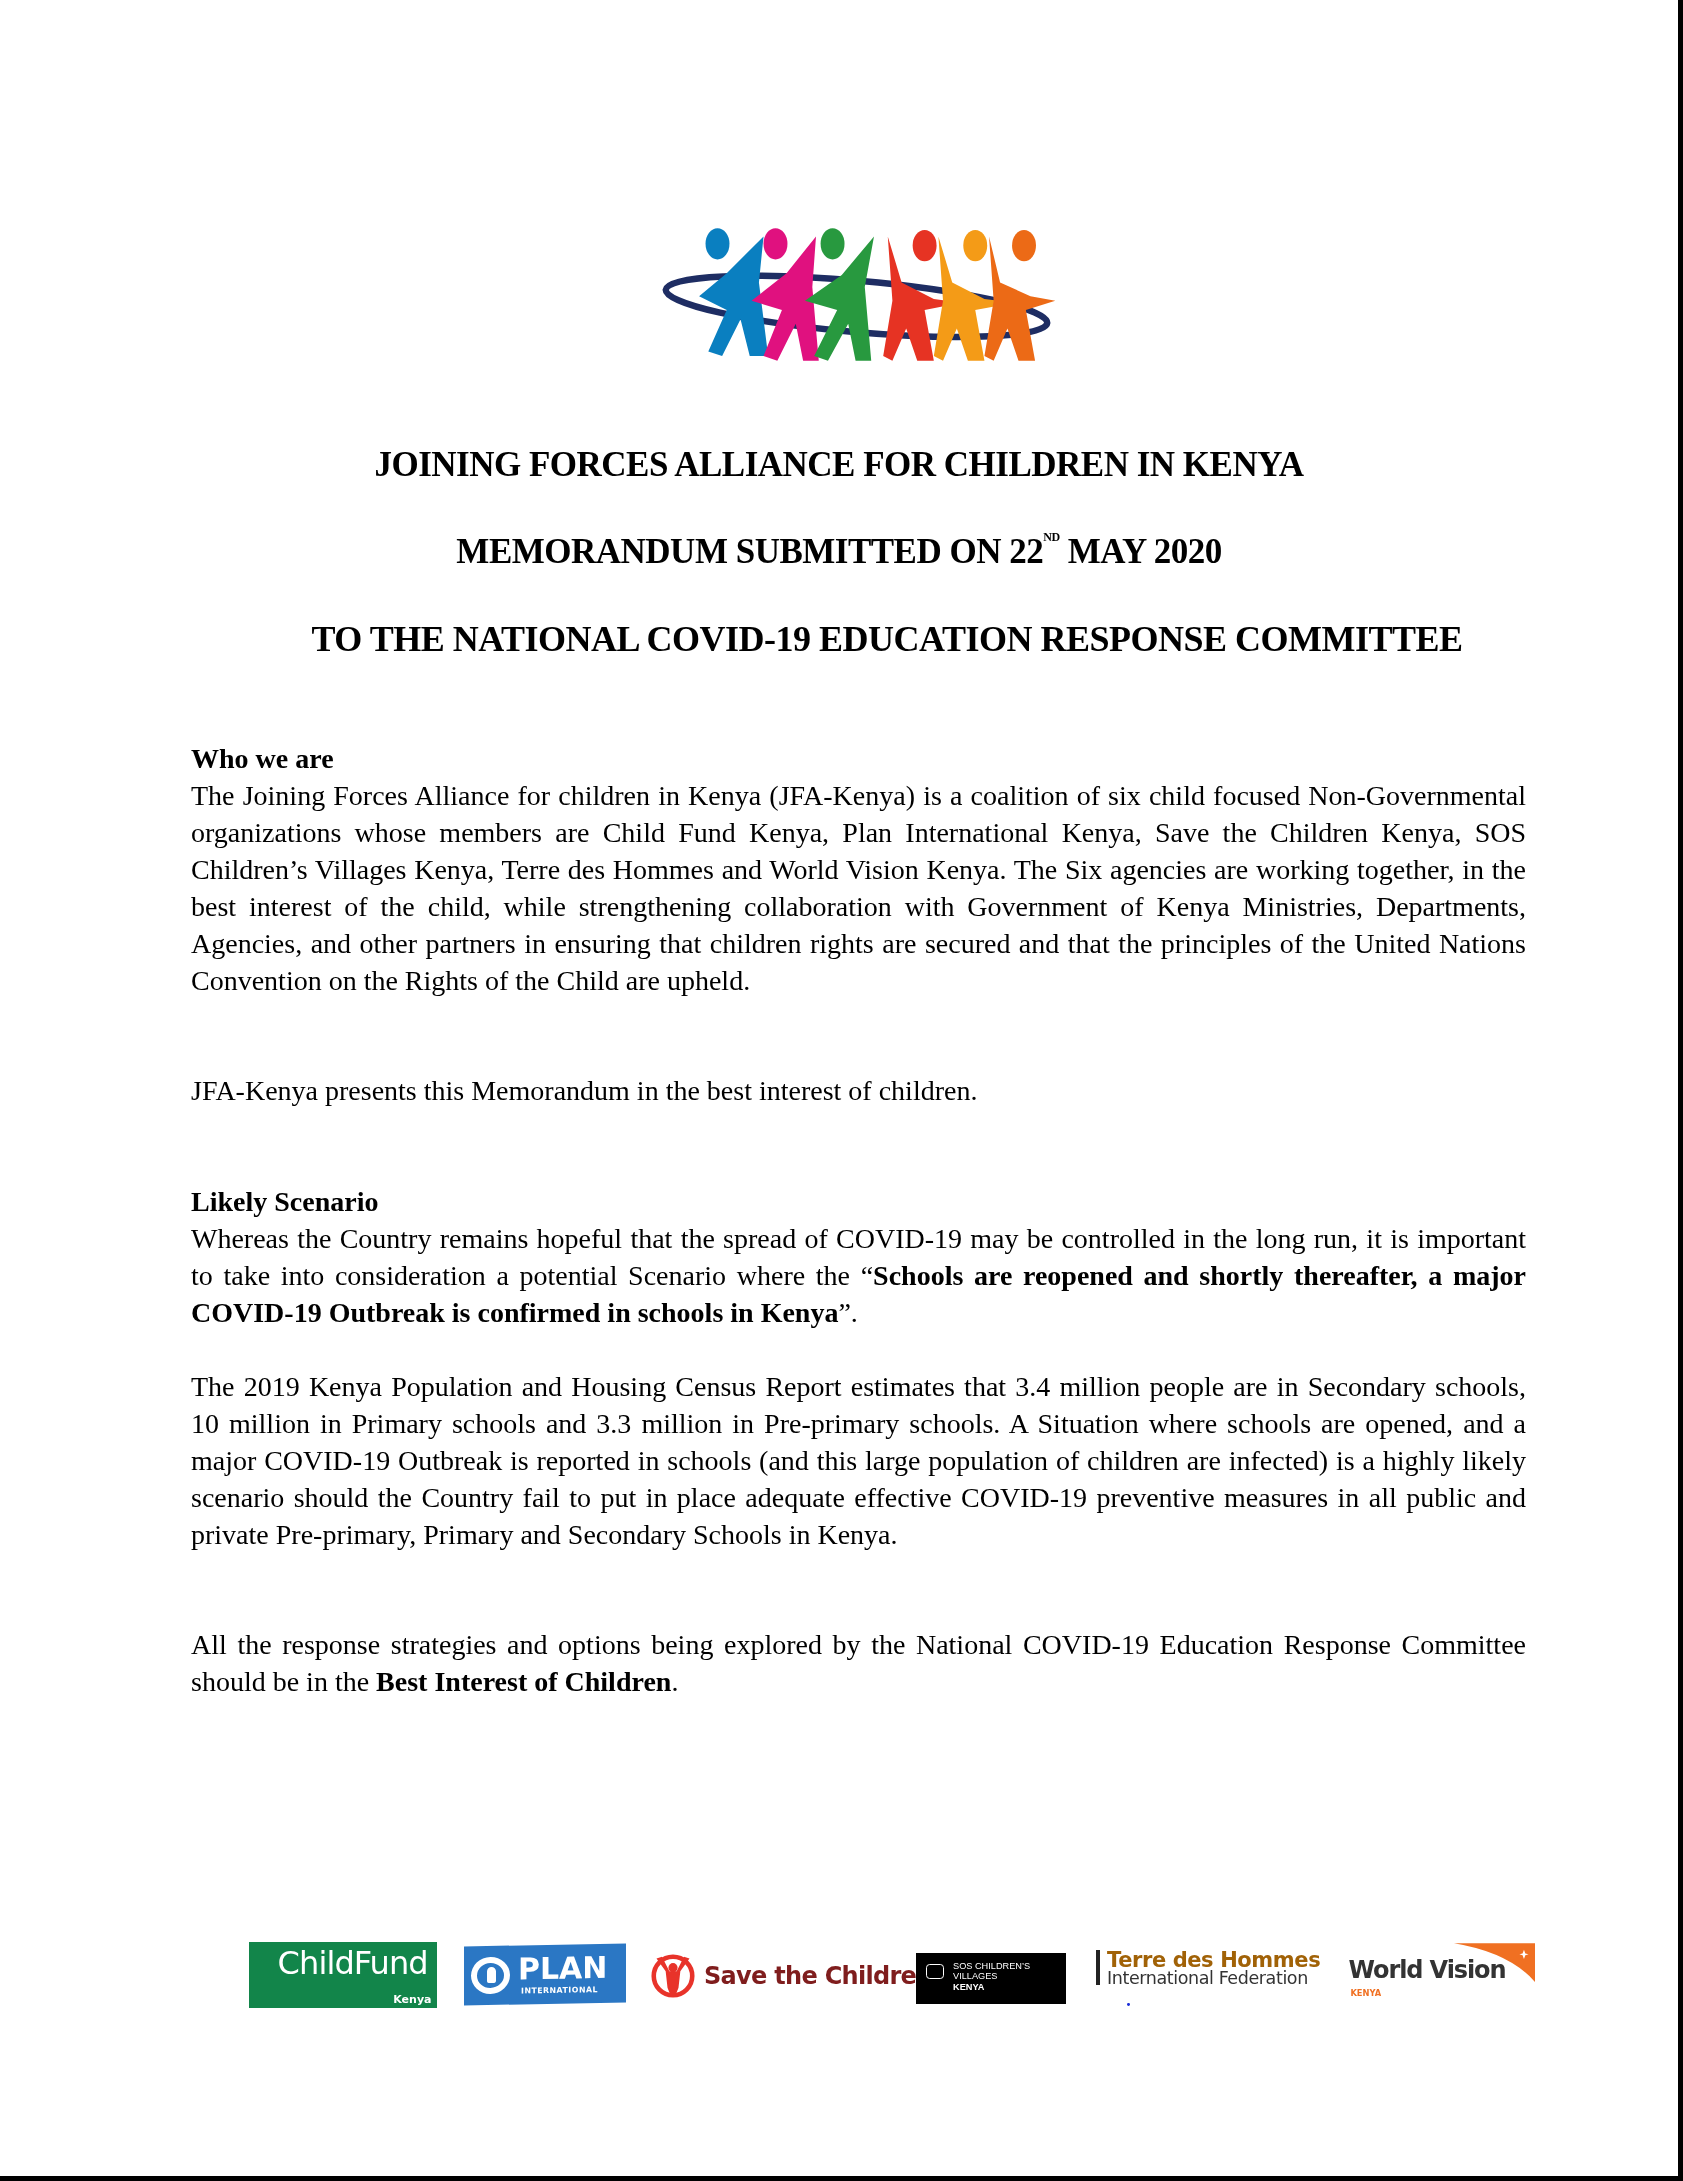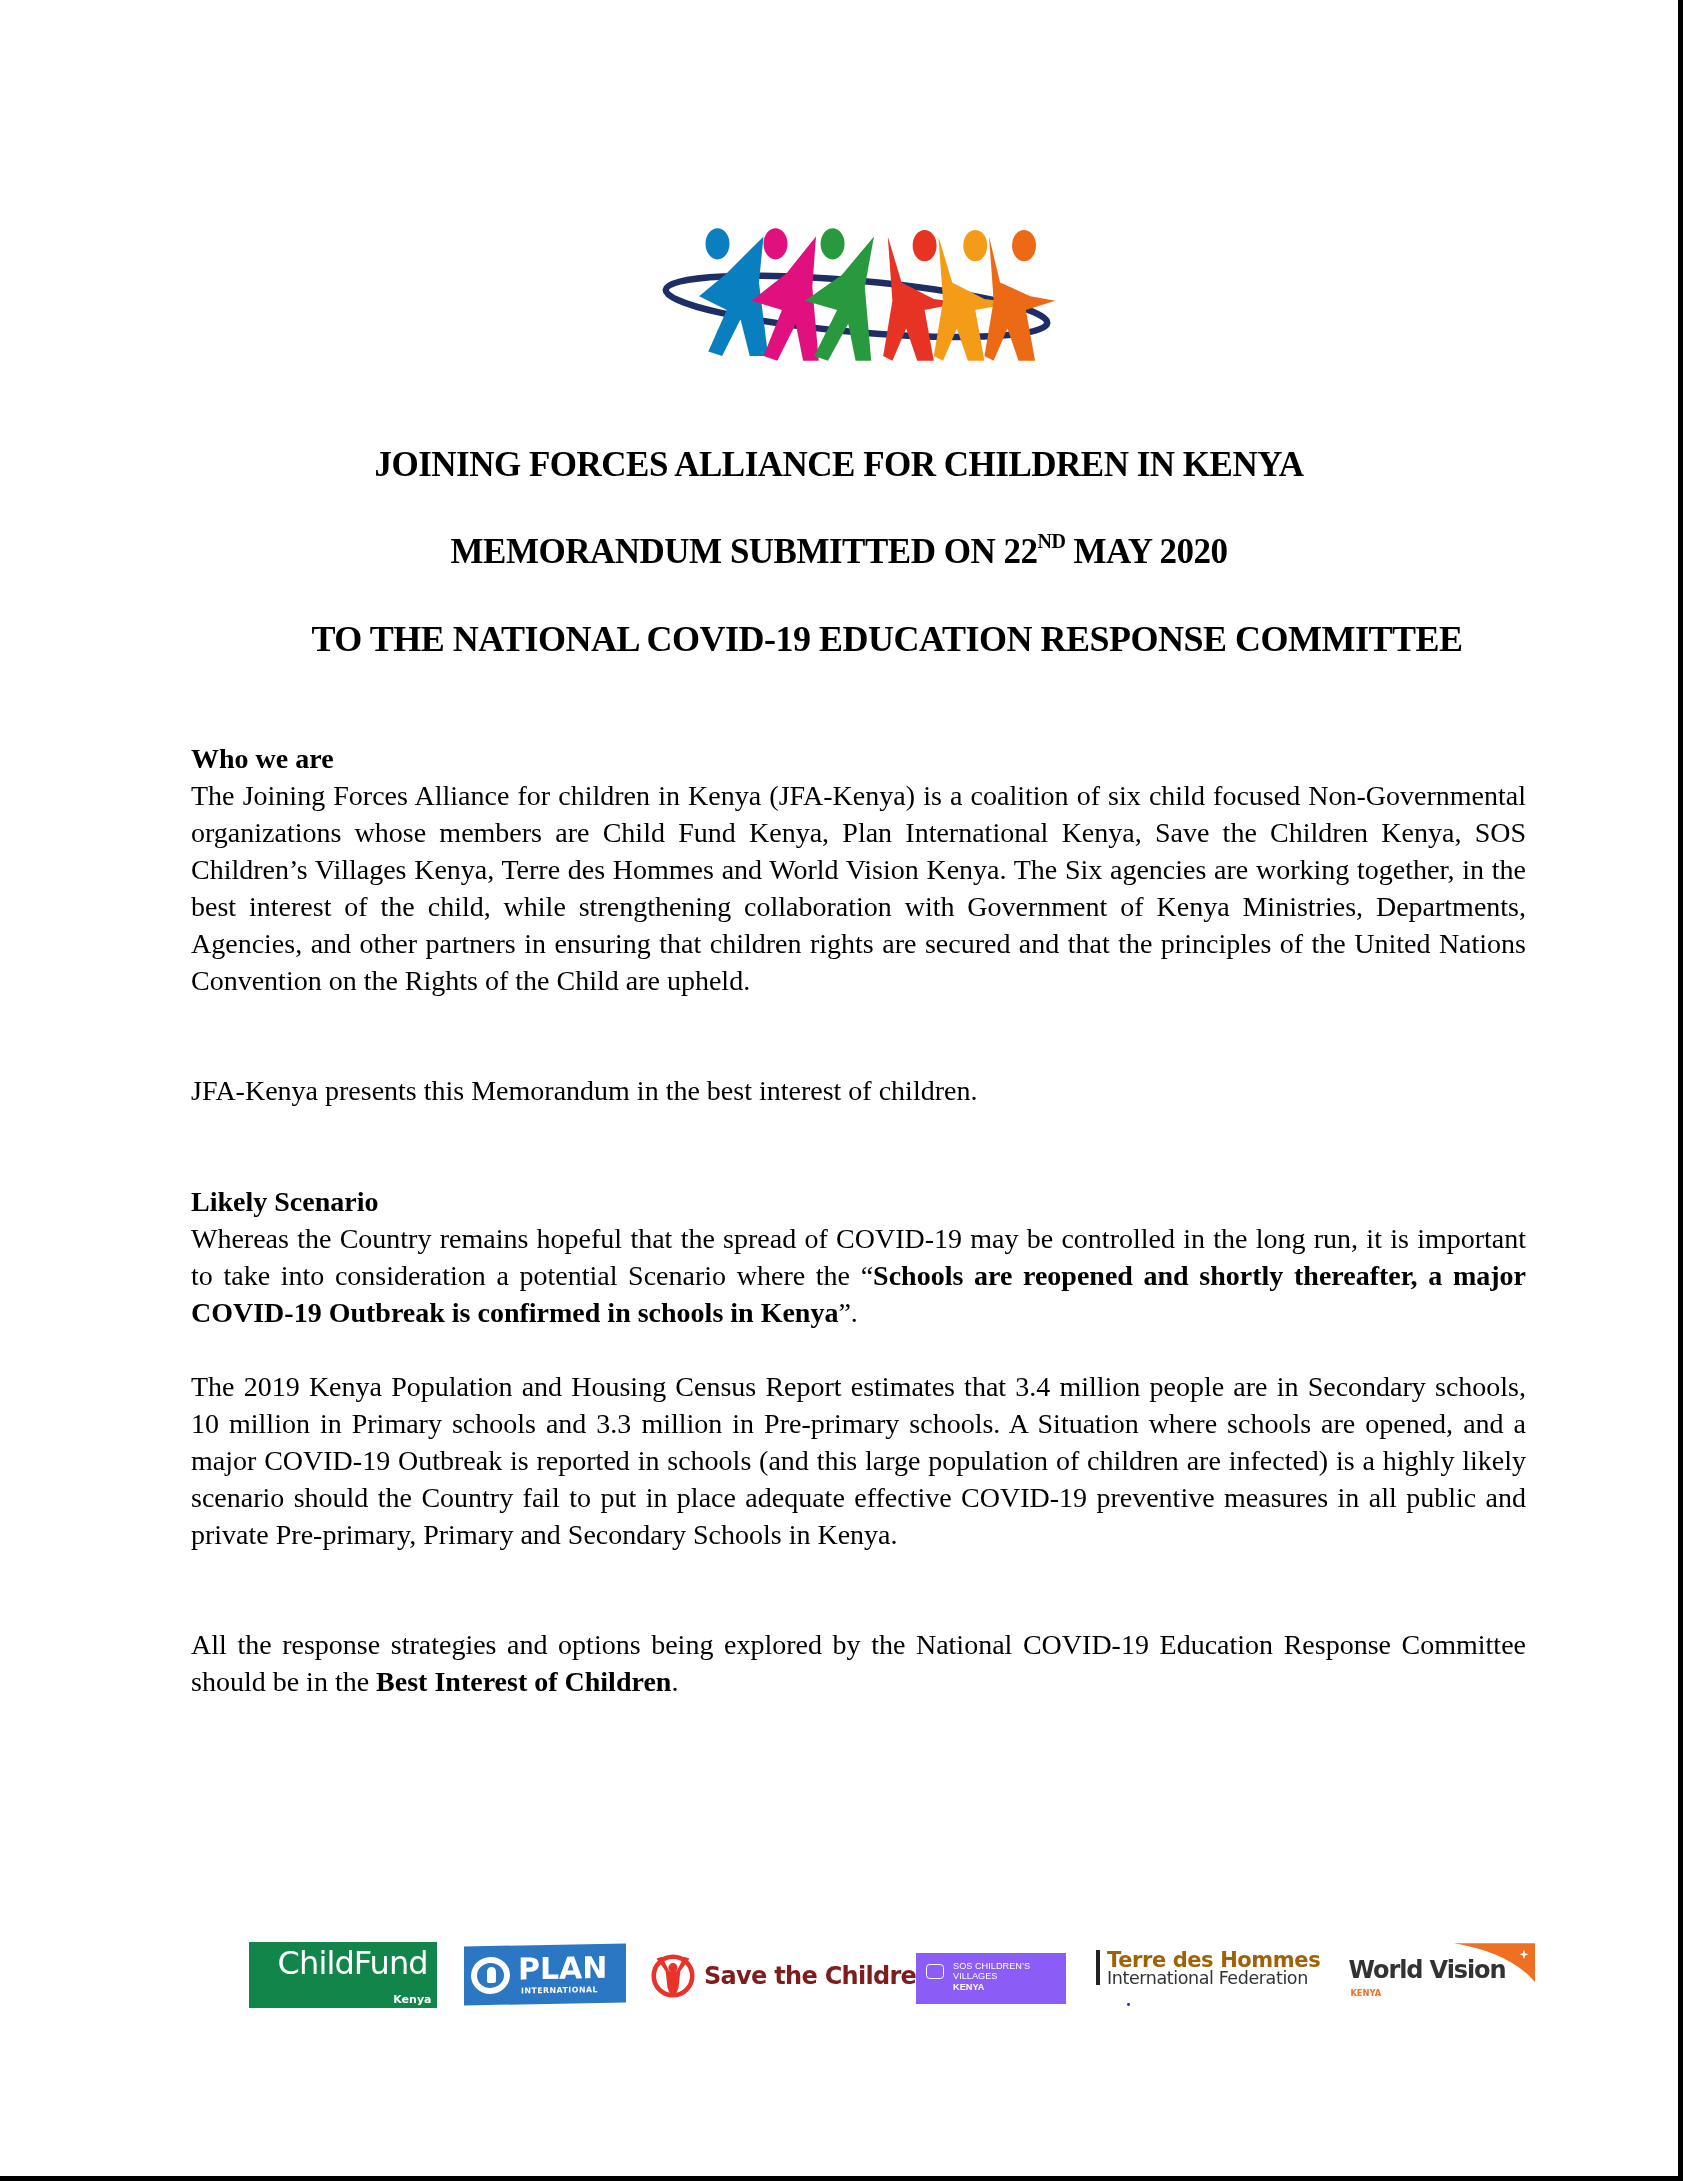--- a/index.html
+++ b/index.html
@@ -7,21 +7,21 @@
   .page { position: absolute; left: 0; top: 0; width: 1678px; height: 2176px; background: #fff; }
   .edge-right { position: absolute; left: 1678px; top: 0; width: 5.5px; height: 2182px; background: #000; }
   .edge-bottom { position: absolute; left: 0; top: 2176px; width: 1683px; height: 5.5px; background: #000; }
 
   .logo { position: absolute; left: 657px; top: 218px; width: 399px; height: 162px; }
 
   .heading { position: absolute; left: 0; width: 1678px; text-align: center; font-weight: bold; font-size: 35px; letter-spacing: -0.5px; white-space: nowrap; }
   .h1 { top: 445px; }
   .h2 { top: 532px; }
   .h3 { top: 618px; font-size: 36px; padding-left: 48px; }
-  .heading sup { font-size: 20px; vertical-align: top; position: relative; top: -1.8px; }
+  .heading sup { font-size: 12px; vertical-align: top; position: relative; top: -1.8px; }
 
   .body { position: absolute; left: 191px; width: 1335px; font-size: 28px; line-height: 37px; text-align: justify; }
   .sec-title { font-weight: bold; }
   .who-title { top: 740px; }
   .who-text { top: 777px; }
   .jfa-text { top: 1072px; }
   .likely-title { top: 1183px; }
   .likely-text { top: 1220px; }
   .census-text { top: 1368px; }
   .final-text { top: 1626px; }
@@ -37,21 +37,21 @@
   .plan { left: 464px; top: 11px; width: 162px; height: 59px; background: #2b77c4; color: #fff; font-family: "DejaVu Sans", sans-serif; transform: skewY(-1deg); }
   .plan .plan-mark { position: absolute; left: 7.4px; top: 11px; width: 39px; height: 37px; border-radius: 50%; border: 6.5px solid #fff; box-sizing: border-box; }
   .plan .plan-mark::after { content: ""; position: absolute; left: 9.2px; top: 3.7px; width: 9.2px; height: 16.6px; background: #fff; border-radius: 4.6px 4.6px 1.8px 1.8px; }
   .plan .plan-name { position: absolute; left: 54px; top: 5.5px; font-size: 30px; font-weight: bold; letter-spacing: 0px; }
   .plan .plan-sub { position: absolute; left: 57px; top: 41px; font-size: 7.8px; font-weight: bold; letter-spacing: 0.5px; }
 
   .stc { left: 649px; top: 9.2px; width: 258px; height: 65px; font-family: "DejaVu Sans", sans-serif; }
   .stc .stc-mark { position: absolute; left: 1.8px; top: 7.4px; width: 44px; height: 48px; }
   .stc .stc-name { position: absolute; left: 55px; top: 18.5px; font-size: 24px; font-weight: bold; letter-spacing: -0.7px; color: #7f1d1d; white-space: nowrap; }
 
-  .sos { left: 916px; top: 18.5px; width: 150px; height: 51px; background: #8b5cf6; color: #fff; font-family: "Liberation Sans", sans-serif; }
+  .sos { left: 916px; top: 18.5px; width: 150px; height: 51px; background: #000000; color: #fff; font-family: "Liberation Sans", sans-serif; }
   .sos .sos-mark { position: absolute; left: 10px; top: 11px; width: 17.5px; height: 15.7px; border: 1.8px solid #fff; border-radius: 3.7px; box-sizing: border-box; }
   .sos .sos-l1 { position: absolute; left: 37px; top: 8.3px; font-size: 9.2px; line-height: 10px; }
   .sos .sos-l2 { position: absolute; left: 37px; top: 18.5px; font-size: 9.2px; line-height: 10px; }
   .sos .sos-l3 { position: absolute; left: 37px; top: 29.5px; font-size: 9.2px; line-height: 10px; font-weight: bold; }
 
   .tdh { left: 1096px; top: 14px; width: 231px; height: 65px; font-family: "DejaVu Sans", sans-serif; }
   .tdh .tdh-bar { position: absolute; left: 0; top: 1.8px; width: 3.7px; height: 35px; background: #222; }
   .tdh .tdh-l1 { position: absolute; left: 11px; top: 0px; font-size: 21px; font-weight: bold; color: #a16207; white-space: nowrap; letter-spacing: -0.4px; }
   .tdh .tdh-l2 { position: absolute; left: 11px; top: 20px; font-size: 17.5px; color: #333; white-space: nowrap; letter-spacing: -0.4px; }
   .tdh .tdh-dot { position: absolute; left: 31px; top: 55px; width: 2.8px; height: 2.8px; background: #1a2dd8; border-radius: 50%; }

